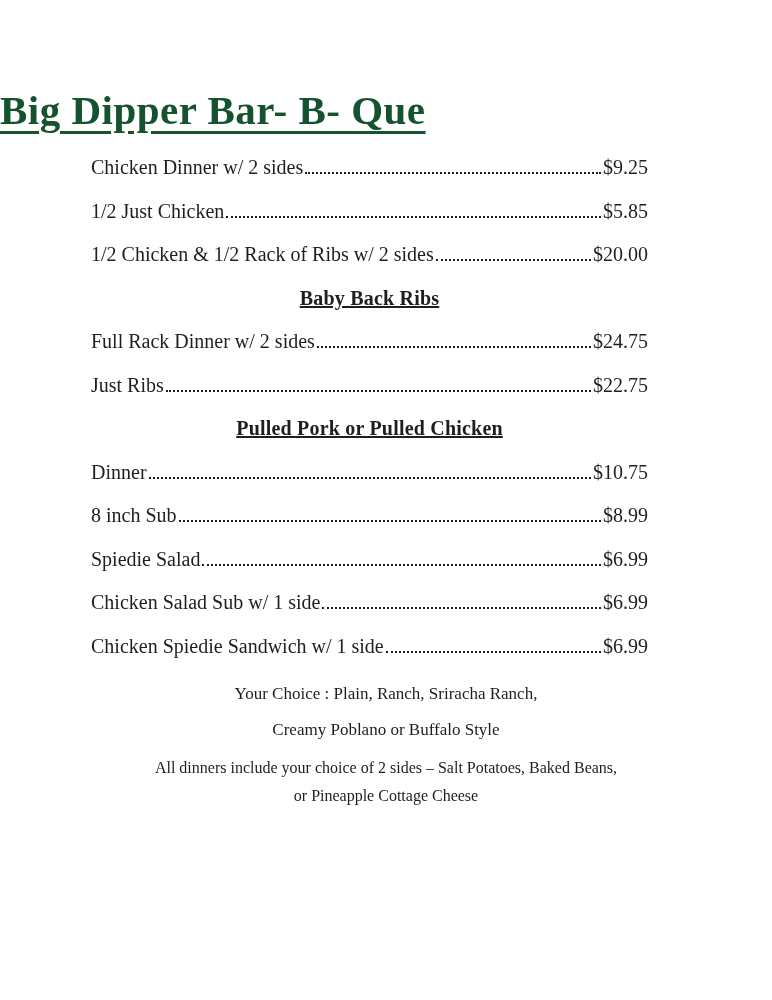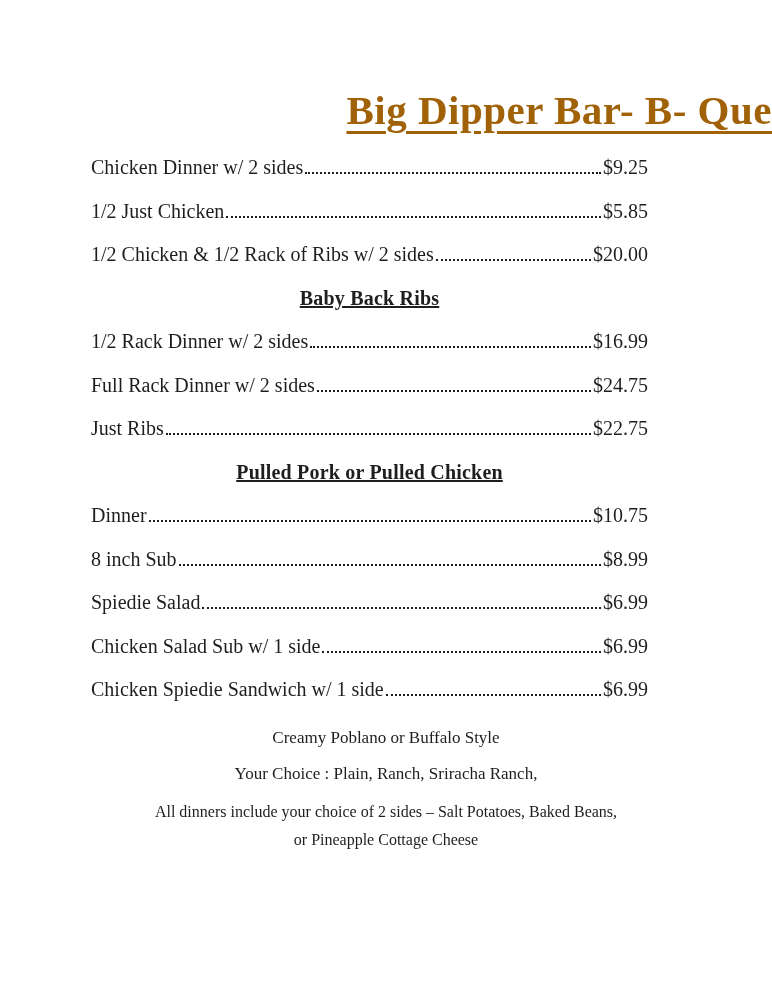--- a/index.html
+++ b/index.html
@@ -7,24 +7,24 @@
     position: relative;
     width: 772px;
     height: 1000px;
     background: #ffffff;
     font-family: "Liberation Serif", "DejaVu Serif", serif;
     color: #1e1e1e;
     overflow: hidden;
   }
   .title {
     margin: 86px 0 0 0;
-    text-align: right;
+    text-align: left;
     font-size: 41px;
     font-weight: 700;
-    color: #a16207;
+    color: #14532d;
     text-decoration: underline;
     text-decoration-thickness: 3px;
     text-underline-offset: 7px;
     line-height: 1.2;
     letter-spacing: 0.5px;
   }
   .menu {
     margin-top: 13px;
     padding: 0 124px 0 91px; 
   }
@@ -89,25 +89,20 @@
       <span class="pr">$5.85</span>
     </div>
     <div class="row">
       <span class="nm">1/2 Chicken &amp; 1/2 Rack of Ribs w/ 2 sides</span>
       <span class="dots"></span>
       <span class="pr">$20.00</span>
     </div>
 
     <div class="sec-header">Baby Back Ribs</div>
     <div class="row">
-      <span class="nm">1/2 Rack Dinner w/ 2 sides</span>
-      <span class="dots"></span>
-      <span class="pr">$16.99</span>
-    </div>
-    <div class="row">
       <span class="nm">Full Rack Dinner w/ 2 sides</span>
       <span class="dots"></span>
       <span class="pr">$24.75</span>
     </div>
     <div class="row">
       <span class="nm">Just Ribs</span>
       <span class="dots"></span>
       <span class="pr">$22.75</span>
     </div>
 
@@ -134,22 +129,22 @@
     </div>
     <div class="row">
       <span class="nm">Chicken Spiedie Sandwich w/ 1 side</span>
       <span class="dots"></span>
       <span class="pr">$6.99</span>
     </div>
 
   </div>
 
   <div class="footer-choice">
+    <div>Your Choice : Plain, Ranch, Sriracha Ranch,</div>
     <div>Creamy Poblano or Buffalo Style</div>
-    <div>Your Choice : Plain, Ranch, Sriracha Ranch,</div>
   </div>
 
   <div class="footer-sides">
     <div>All dinners include your choice of 2 sides – Salt Potatoes, Baked Beans,</div>
     <div>or Pineapple Cottage Cheese</div>
   </div>
 
 </div>
 
 </body></html>

